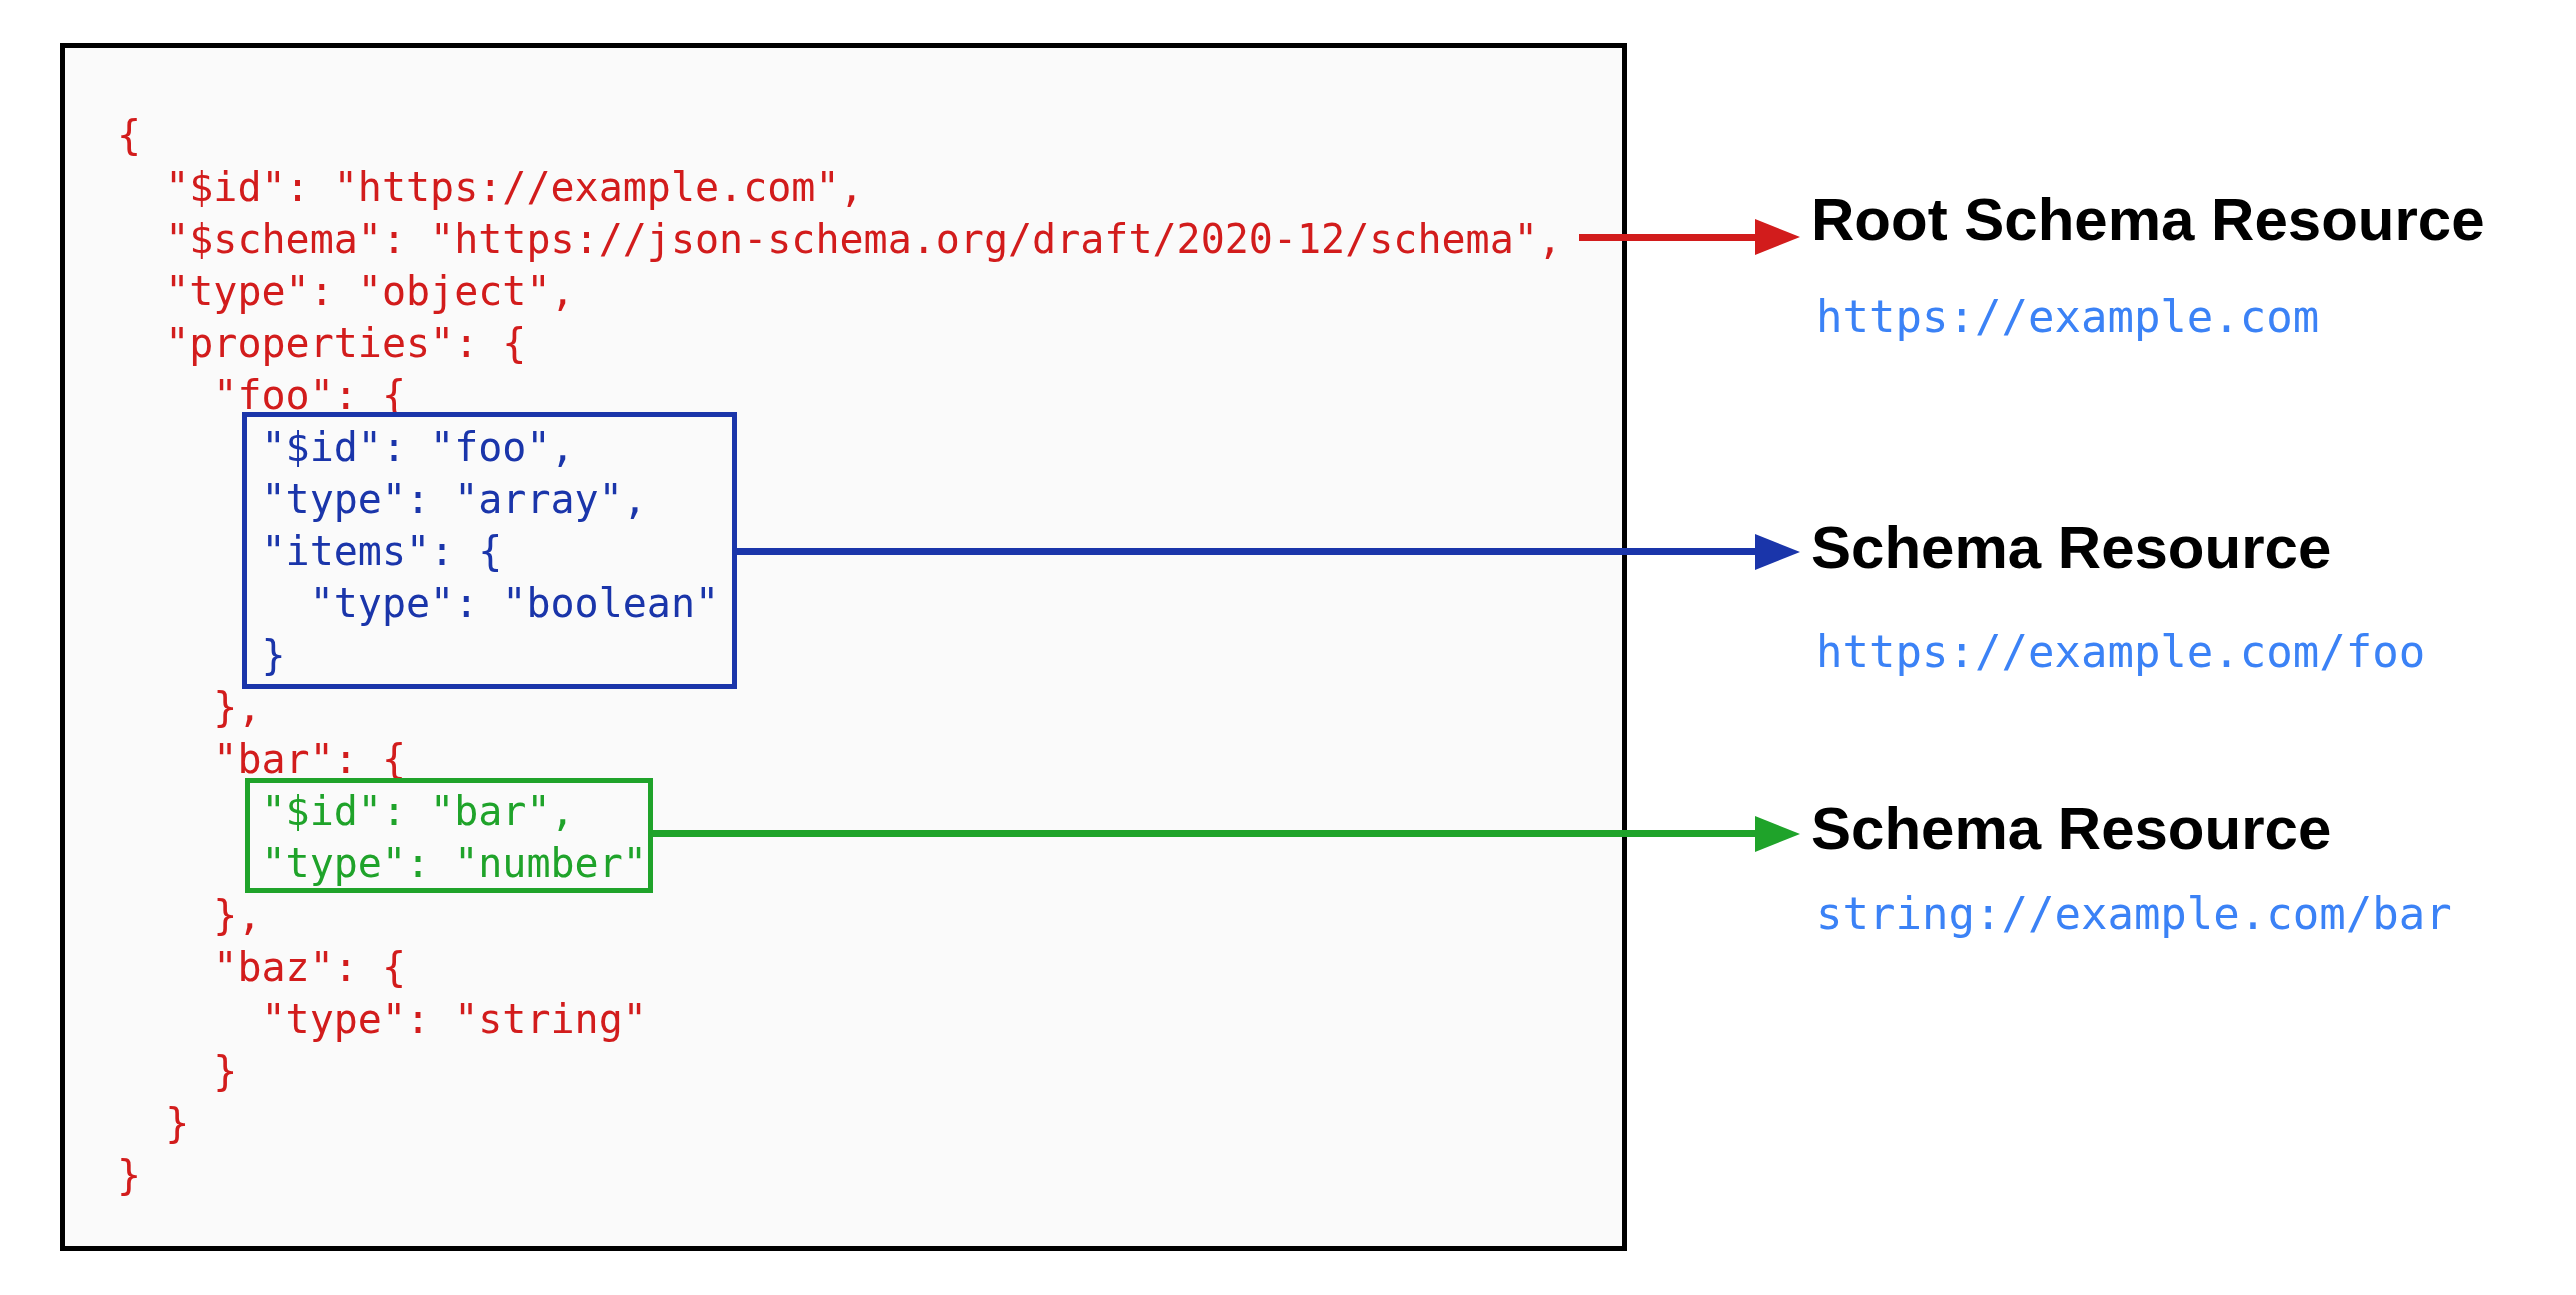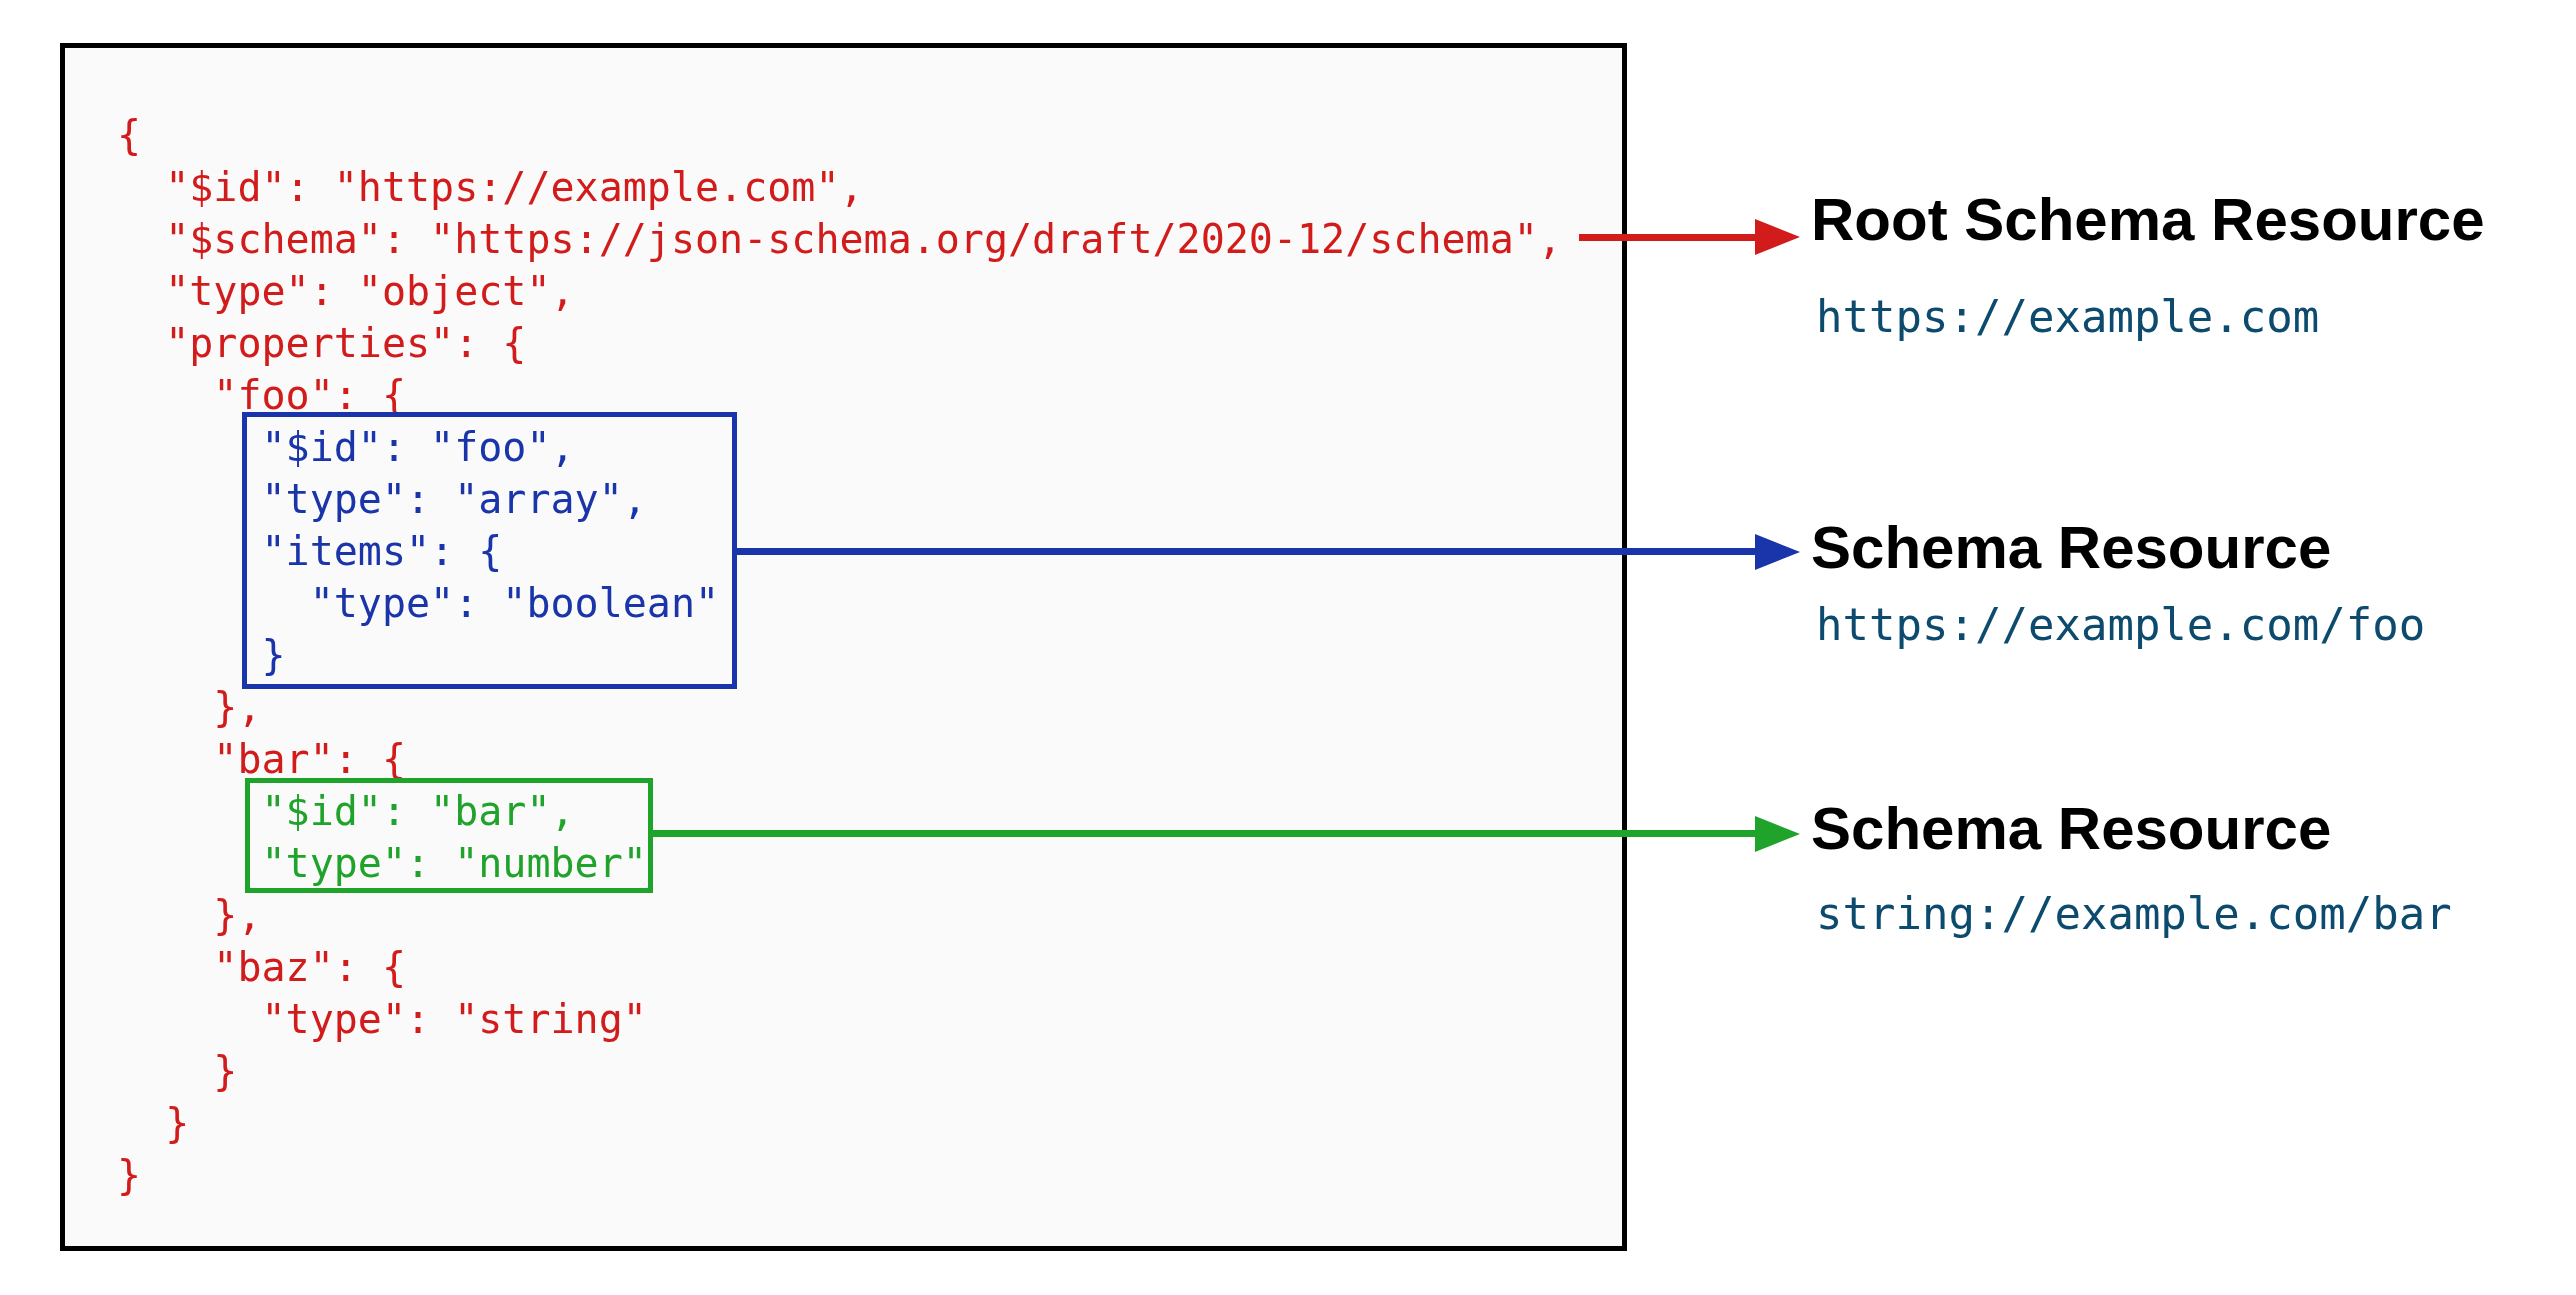--- a/index.html
+++ b/index.html
@@ -73,27 +73,27 @@
     line-height: 72px;
     color: #000000;
     white-space: nowrap;
   }
   .anno-url {
     position: absolute;
     left: 1816px;
     font-family: "DejaVu Sans Mono", monospace;
     font-size: 44px;
     line-height: 55px;
-    color: #0c4a6e;
+    color: #3b82f6;
     white-space: nowrap;
   }
   .title-root { top: 184px; }
   .url-root   { top: 289px; }
   .title-foo  { top: 512px; }
-  .url-foo    { top: 597px; }
+  .url-foo    { top: 624px; }
   .title-bar  { top: 793px; }
   .url-bar    { top: 886px; }
 </style>
 </head>
 <body>
 
 <div class="code-panel"></div>
 
 <pre class="code-block"><div class="code-line" style="color: rgb(210, 28, 28); --c: #d21c1c;">{</div><div class="code-line" style="color: rgb(210, 28, 28); --c: #d21c1c;">  "$id": "https://example.com",</div><div class="code-line" style="color: rgb(210, 28, 28); --c: #d21c1c;">  "$schema": "https://json-schema.org/draft/2020-12/schema",</div><div class="code-line" style="color: rgb(210, 28, 28); --c: #d21c1c;">  "type": "object",</div><div class="code-line" style="color: rgb(210, 28, 28); --c: #d21c1c;">  "properties": {</div><div class="code-line" style="color: rgb(210, 28, 28); --c: #d21c1c;">    "foo": {</div><div class="code-line" style="color: rgb(26, 53, 170); --c: #1a35aa;">      "$id": "foo",</div><div class="code-line" style="color: rgb(26, 53, 170); --c: #1a35aa;">      "type": "array",</div><div class="code-line" style="color: rgb(26, 53, 170); --c: #1a35aa;">      "items": {</div><div class="code-line" style="color: rgb(26, 53, 170); --c: #1a35aa;">        "type": "boolean"</div><div class="code-line" style="color: rgb(26, 53, 170); --c: #1a35aa;">      }</div><div class="code-line" style="color: rgb(210, 28, 28); --c: #d21c1c;">    },</div><div class="code-line" style="color: rgb(210, 28, 28); --c: #d21c1c;">    "bar": {</div><div class="code-line" style="color: rgb(31, 163, 42); --c: #1fa32a;">      "$id": "bar",</div><div class="code-line" style="color: rgb(31, 163, 42); --c: #1fa32a;">      "type": "number"</div><div class="code-line" style="color: rgb(210, 28, 28); --c: #d21c1c;">    },</div><div class="code-line" style="color: rgb(210, 28, 28); --c: #d21c1c;">    "baz": {</div><div class="code-line" style="color: rgb(210, 28, 28); --c: #d21c1c;">      "type": "string"</div><div class="code-line" style="color: rgb(210, 28, 28); --c: #d21c1c;">    }</div><div class="code-line" style="color: rgb(210, 28, 28); --c: #d21c1c;">  }</div><div class="code-line" style="color: rgb(210, 28, 28); --c: #d21c1c;">}</div></pre>
 

